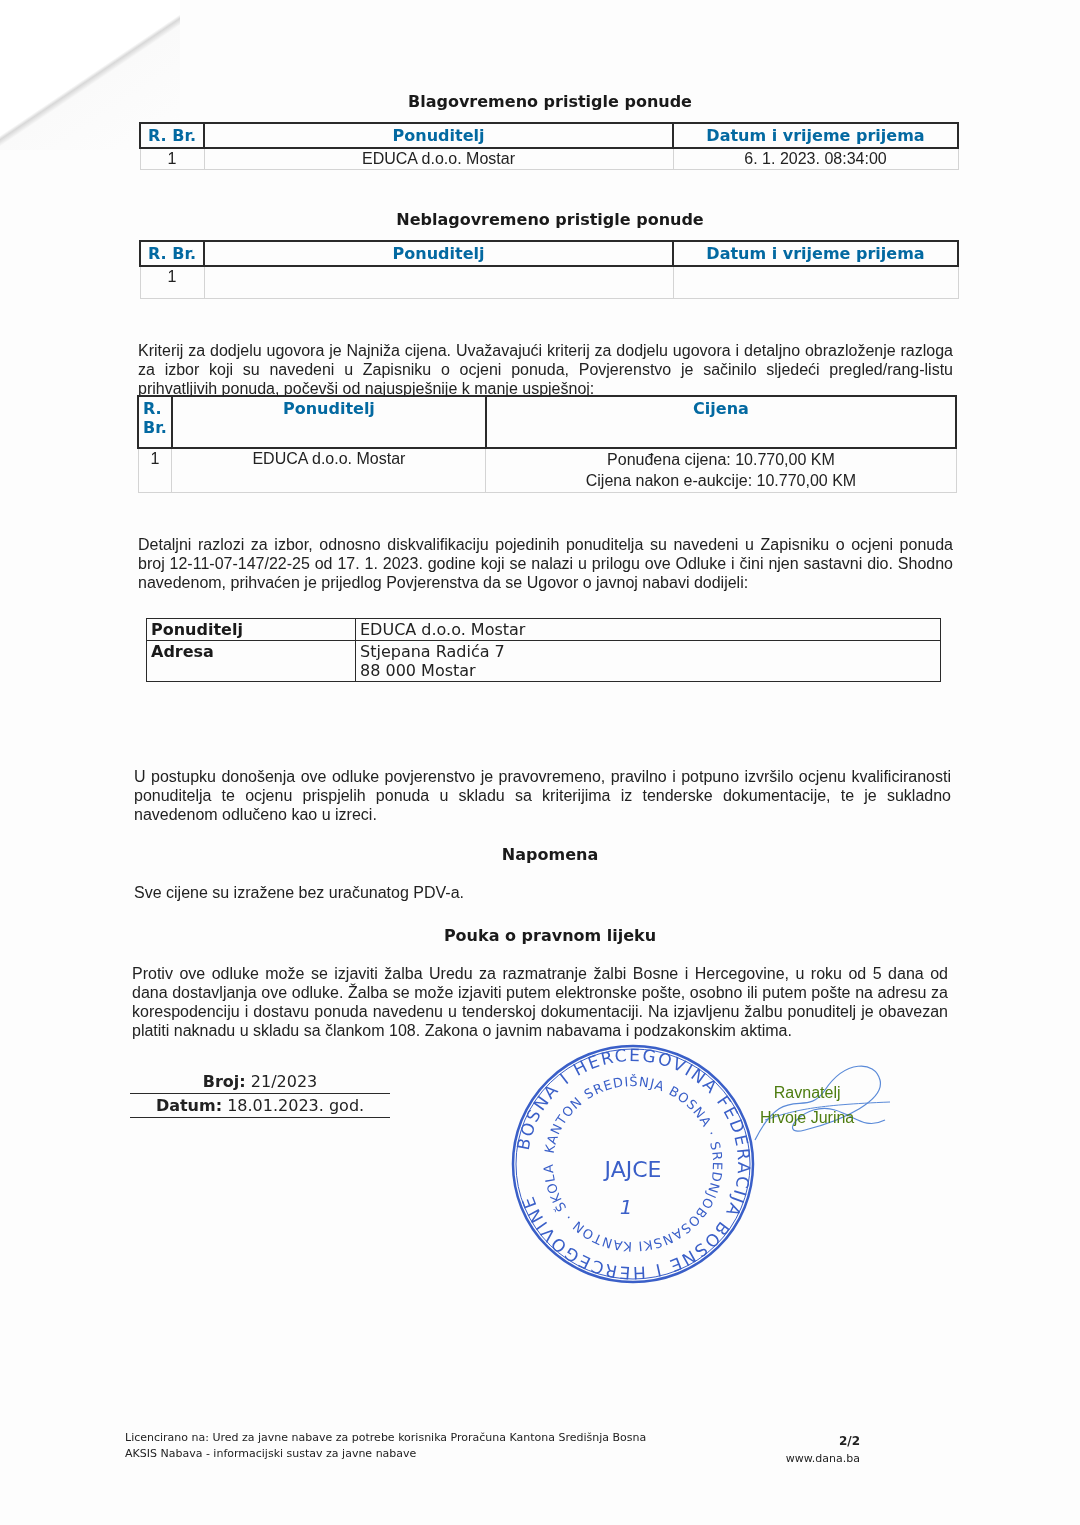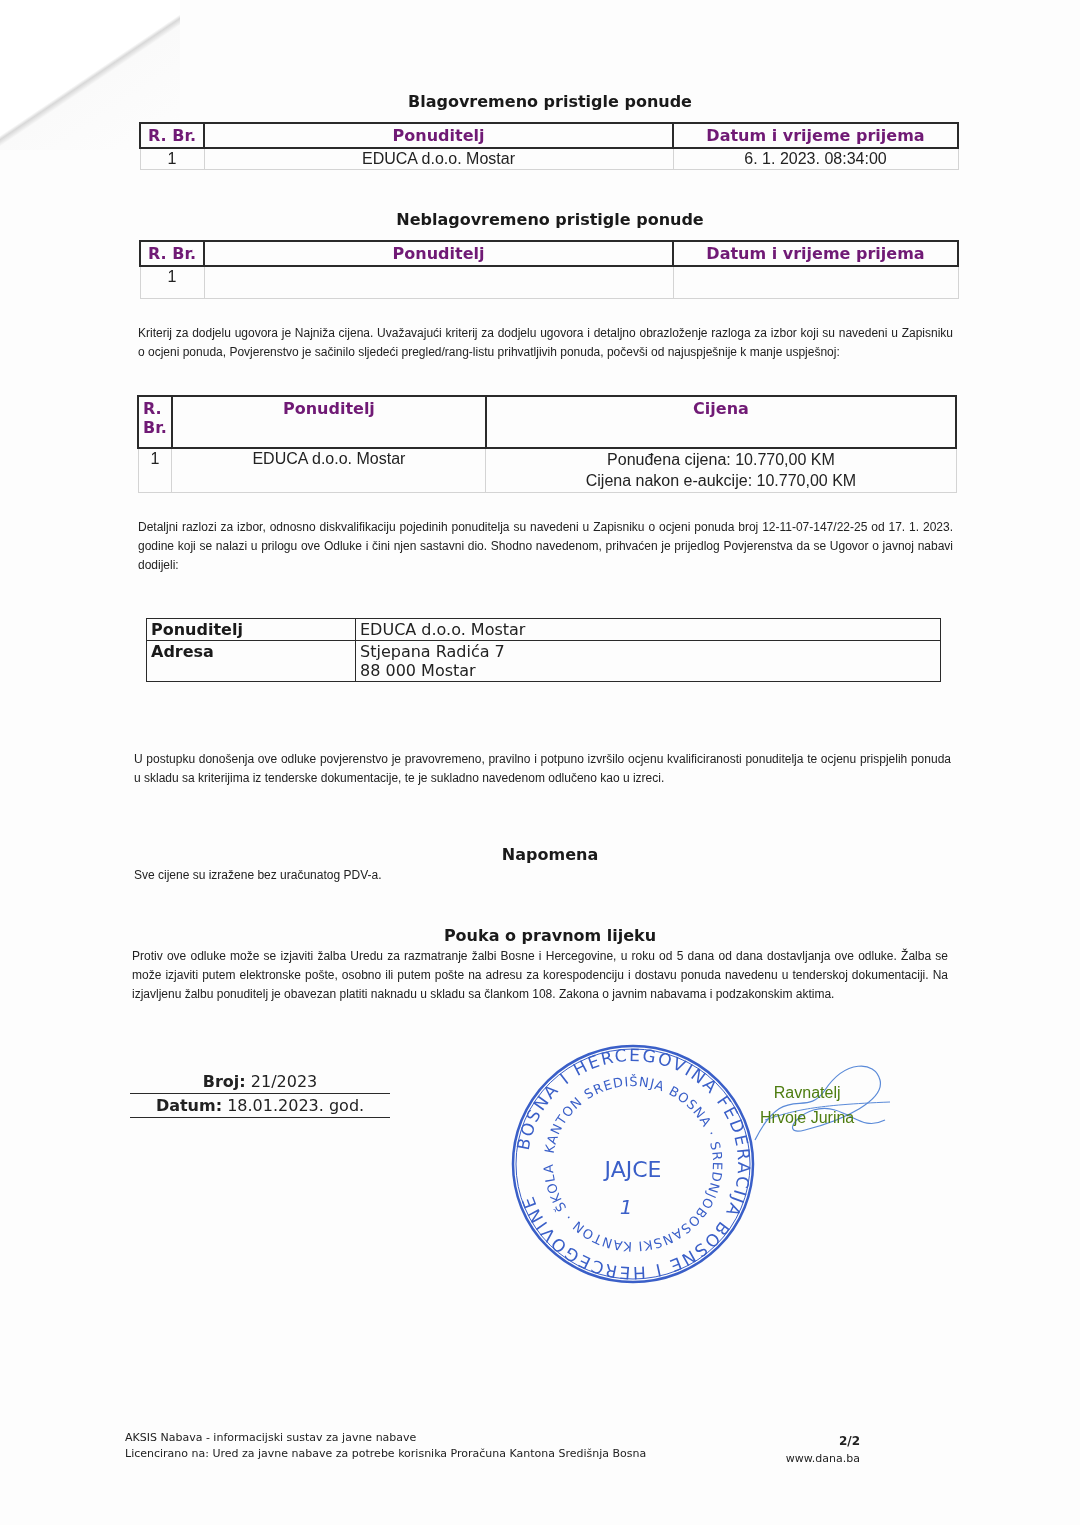--- a/index.html
+++ b/index.html
@@ -13,29 +13,29 @@
   }
   .page { position: absolute; left: 0; top: 0; width: 1000px; height: 1525px; }
   .title {
     position: absolute; left: 130px; width: 840px; text-align: center;
     font-family: "DejaVu Sans", sans-serif; font-weight: bold; font-size: 16px; color: #1a1a1a;
   }
   table { border-collapse: collapse; position: absolute; }
   .t1 td, .t1 th { font-size: 16px; }
   .hdr th {
     font-family: "DejaVu Sans", sans-serif; font-weight: bold; font-size: 16px;
-    border: 2px solid #2a2a2a; padding: 2px 6px; text-align: center; color: #701a75;
+    border: 2px solid #2a2a2a; padding: 2px 6px; text-align: center; color: #0369a1;
   }
   .row td {
     border-left: 1px solid #d4d4d4; border-right: 1px solid #d4d4d4; border-bottom: 1px solid #d4d4d4;
     padding: 1px 6px; text-align: center; font-size: 16px; vertical-align: top; color: #222;
   }
   .para {
-    position: absolute; left: 138px; width: 815px; font-size: 12px; line-height: 19px;
-    text-align: justify; color: #222;
+    position: absolute; left: 138px; width: 815px; font-size: 16px; line-height: 19px;
+    text-align: justify; color: #222; margin-top: 17px;
   }
   .t4 td { border: 1.5px solid #2a2a2a; font-size: 16px; padding: 1px 4px; vertical-align: top; }
   .t4 .lbl { font-family: "DejaVu Sans", sans-serif; font-weight: bold; width: 200px; color: #1a1a1a; }
   .t4 .val { font-family: "DejaVu Sans", sans-serif; color: #222; }
   .meta { position: absolute; left: 130px; width: 260px; font-family: "DejaVu Sans", sans-serif; font-size: 16px; color: #222; }
   .meta div { border-bottom: 1.5px solid #2a2a2a; padding: 2px 0; text-align: center; }
   .meta b { font-weight: bold; }
   .stamp { position: absolute; left: 508px; top: 1042px; width: 250px; height: 245px; }
   .sign { position: absolute; left: 760px; top: 1080px; font-size: 16px; color: #4d7c0f; line-height: 25px; text-align: center; }
   .sigline { position: absolute; left: 745px; top: 1060px; }
@@ -154,21 +154,21 @@
     <path d="M10 80 C 40 20, 60 60, 80 30 S 130 0, 135 20 C 140 40, 100 60, 60 70 C 30 78, 60 40, 90 50 C 110 56, 120 70, 140 60" fill="none" stroke="#5a8ad8" stroke-width="1.2"></path>
     <path d="M20 60 C 50 50, 70 45, 145 42" fill="none" stroke="#5a8ad8" stroke-width="1"></path>
   </svg>
 
   <div class="sign">
     <div>Ravnatelj</div>
     <div>Hrvoje Jurina</div>
   </div>
 
   <div class="footer">
+    <div>Licencirano na: Ured za javne nabave za potrebe korisnika Proračuna Kantona Središnja Bosna</div>
     <div>AKSIS Nabava - informacijski sustav za javne nabave</div>
-    <div>Licencirano na: Ured za javne nabave za potrebe korisnika Proračuna Kantona Središnja Bosna</div>
   </div>
   <div class="footer-r">
     <div><b>2/2</b></div>
     <div>www.dana.ba</div>
   </div>
 
 </div>
 
 </body></html>

